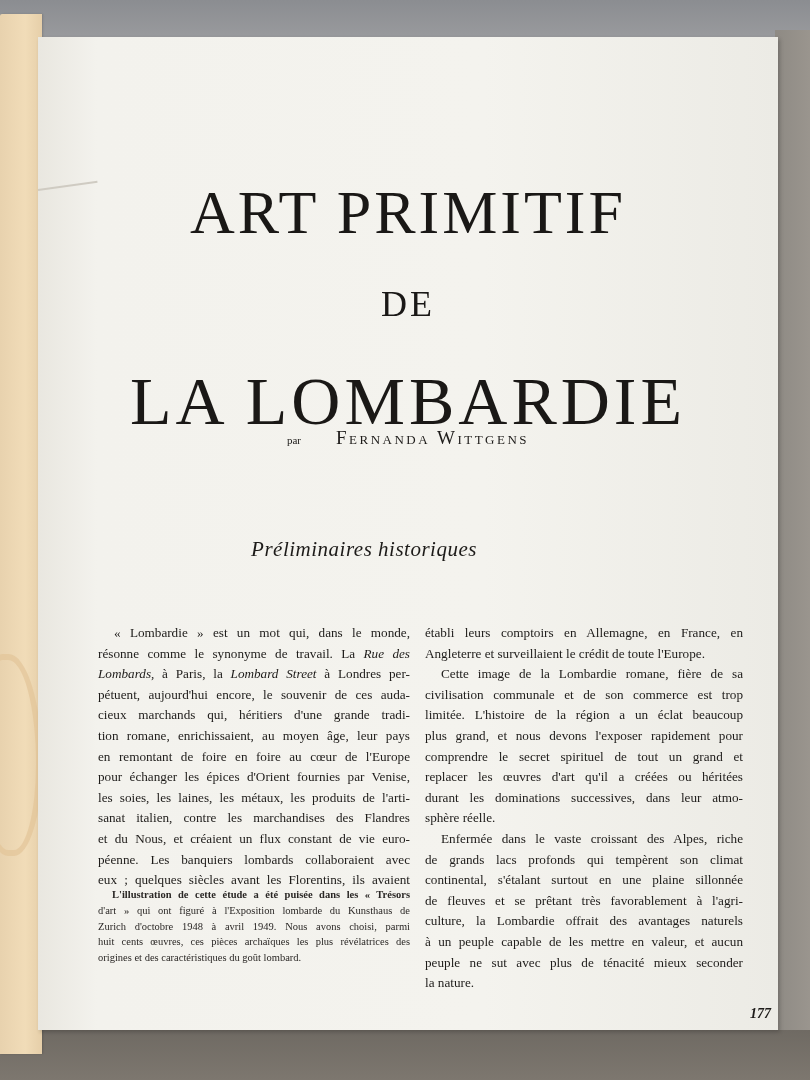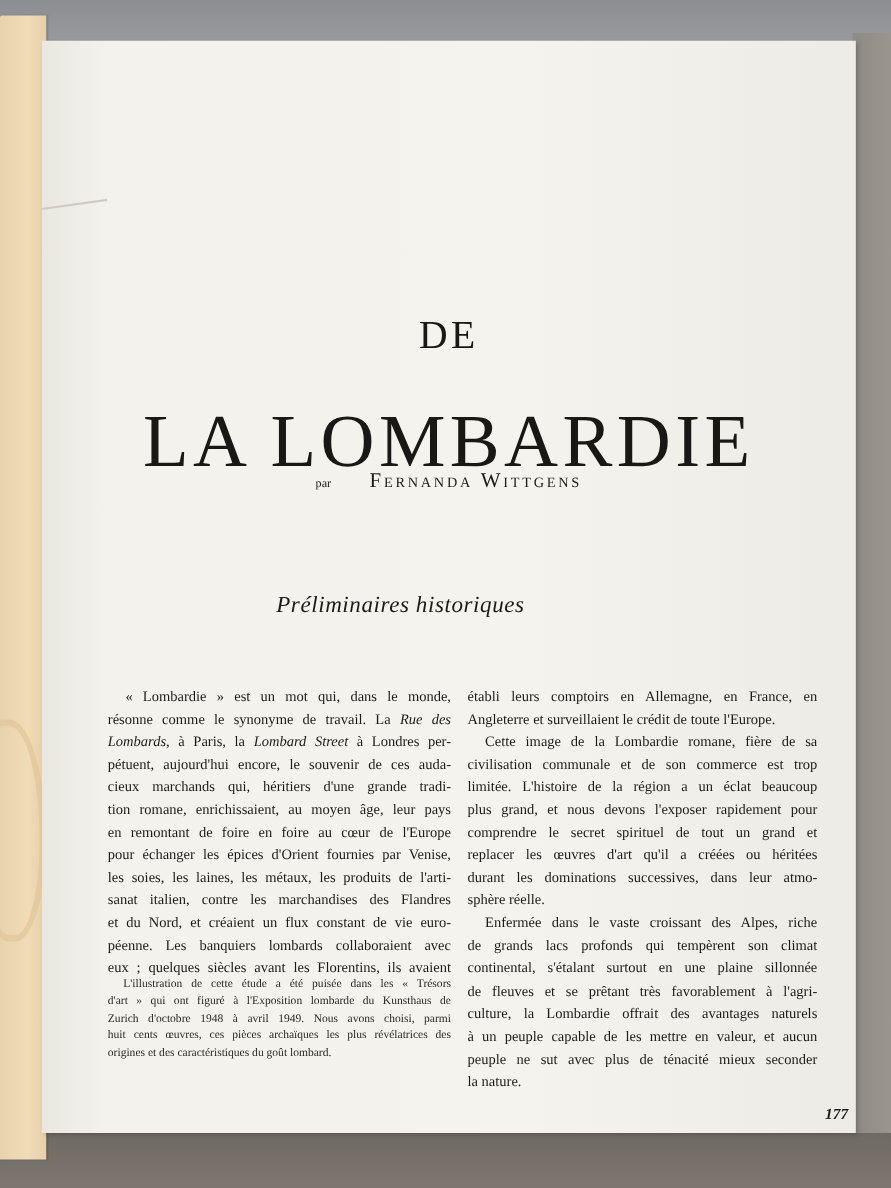--- a/index.html
+++ b/index.html
@@ -66,39 +66,40 @@
   .col-left { left: 60px; }
   .col-right { left: 387px; width: 318px; }
   .line { display: block; text-align: justify; text-align-last: justify; white-space: nowrap; }
   .line.last { text-align-last: left; }
   .note {
     position: absolute; left: 60px; top: 850px; width: 312px;
     font-size: 10.5px; line-height: 15.8px; color: #2a2725;
   }
   .note .line { text-align-last: justify; }
   .note .line.last { text-align-last: left; }
-  .note .line.first { text-indent: 14px; }
+  .note .line.first { text-indent: 14px; font-weight: bold; }
   .folio {
     position: absolute; left: 712px; top: 969px;
     font-size: 14px; font-style: italic; font-weight: bold; color: #1d1b19;
   }
 </style>
 </head>
 <body>
 
 <div class="bg-top"></div>
 <div class="bg-right"></div>
 <div class="bg-bottom"></div>
 <div class="prev-page">
   <div class="prev-page-art"></div>
 </div>
 
 <div class="page">
   <div class="tear"></div>
 
+  <div class="title-line t1">ART PRIMITIF</div>
   <div class="title-line t2">DE</div>
   <div class="title-line t3">LA LOMBARDIE</div>
 
   <div class="byline">
     <span class="par">par</span>
     <span class="author">Fernanda Wittgens</span>
   </div>
 
   <div class="section-title">Préliminaires historiques</div>
 
@@ -106,21 +107,21 @@
     <span class="line" style="text-indent:16px">« Lombardie » est un mot qui, dans le monde,</span>
     <span class="line">résonne comme le synonyme de travail. La <i>Rue des</i></span>
     <span class="line"><i>Lombards</i>, à Paris, la <i>Lombard Street</i> à Londres per-</span>
     <span class="line">pétuent, aujourd'hui encore, le souvenir de ces auda-</span>
     <span class="line">cieux marchands qui, héritiers d'une grande tradi-</span>
     <span class="line">tion romane, enrichissaient, au moyen âge, leur pays</span>
     <span class="line">en remontant de foire en foire au cœur de l'Europe</span>
     <span class="line">pour échanger les épices d'Orient fournies par Venise,</span>
     <span class="line">les soies, les laines, les métaux, les produits de l'arti-</span>
     <span class="line">sanat italien, contre les marchandises des Flandres</span>
-    <span class="line">et du Nord, et créaient un flux constant de vie euro-</span>
+    <span class="line">et du Nous, et créaient un flux constant de vie euro-</span>
     <span class="line">péenne. Les banquiers lombards collaboraient avec</span>
     <span class="line">eux ; quelques siècles avant les Florentins, ils avaient</span>
   </div>
 
   <div class="note">
     <span class="line first">L'illustration de cette étude a été puisée dans les « Trésors</span>
     <span class="line">d'art » qui ont figuré à l'Exposition lombarde du Kunsthaus de</span>
     <span class="line">Zurich d'octobre 1948 à avril 1949. Nous avons choisi, parmi</span>
     <span class="line">huit cents œuvres, ces pièces archaïques les plus révélatrices des</span>
     <span class="line last">origines et des caractéristiques du goût lombard.</span>

